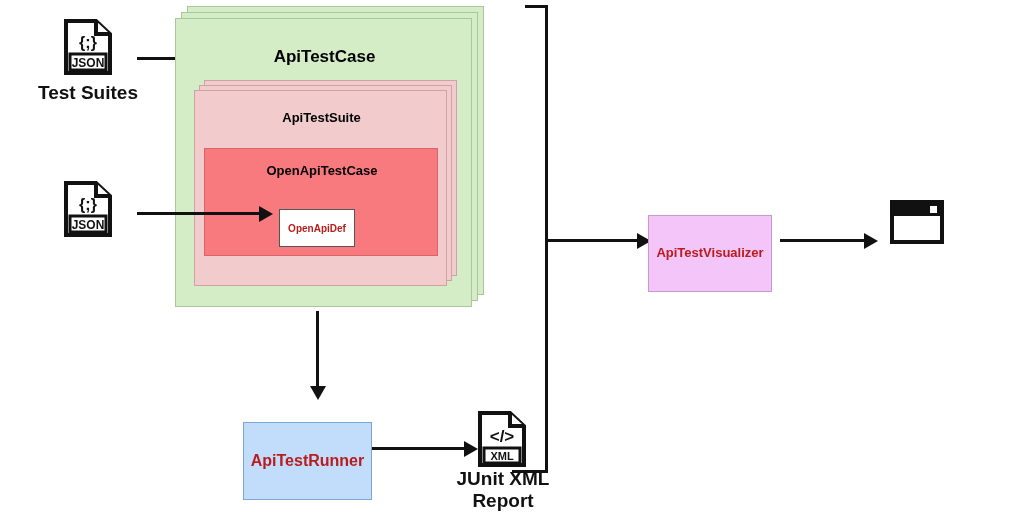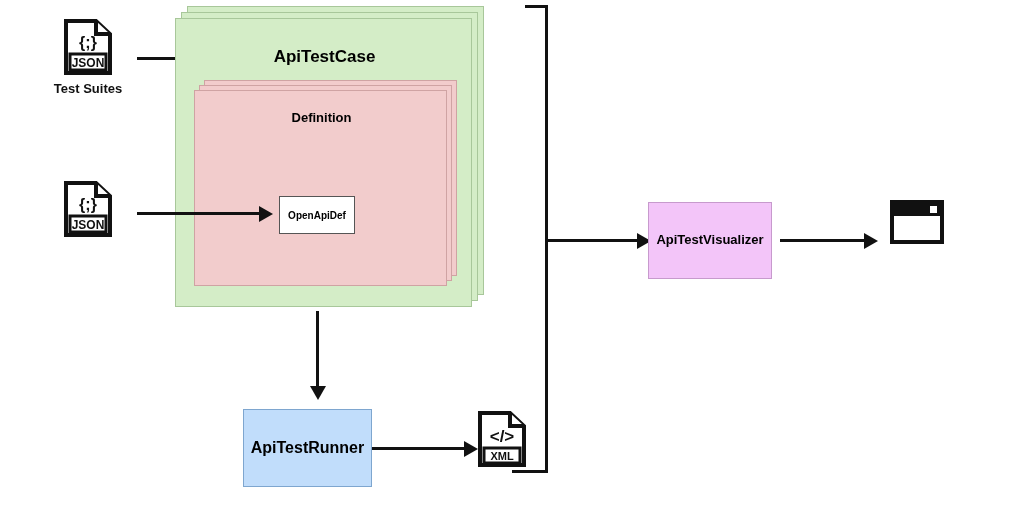--- a/index.html
+++ b/index.html
@@ -20,21 +20,22 @@
   }
   .abs { position: absolute; }
 
   
   .box {
     position: absolute;
     box-sizing: border-box;
     display: flex;
     align-items: flex-start;
     justify-content: center;
-    color: #000000;
+    color: #b91c1c;
+    margin-top: 13px;
   }
   .box-label {
     font-weight: bold;
     line-height: 1.1;
     text-align: center;
     white-space: nowrap;
   }
   .box-centered {
     align-items: center;
   }
@@ -82,21 +83,21 @@
     position: absolute;
     width: 50px;
     height: 58px;
   }
   .file-icon svg { display: block; }
 
   .icon-caption {
     position: absolute;
     text-align: center;
     font-weight: bold;
-    font-size: 13px;
+    font-size: 19px;
     line-height: 1.15;
     color: #111111;
     white-space: pre-line;
   }
 
   
   .gui-icon {
     position: absolute;
     width: 54px;
     height: 44px;
@@ -150,23 +151,26 @@
 
   <div class="layer green" style="left:187px; top:6px;  width:297px; height:289px;"></div>
   <div class="layer green" style="left:181px; top:12px; width:297px; height:289px;"></div>
   <div class="layer green" style="left:175px; top:18px; width:297px; height:289px;">
     <div class="box-label abs" style="left:0; top:29px; width:297px; font-size:17px;">ApiTestCase</div>
   </div>
 
   <div class="layer pink" style="left:204px; top:80px;  width:253px; height:196px;"></div>
   <div class="layer pink" style="left:199px; top:85px;  width:253px; height:196px;"></div>
   <div class="layer pink" style="left:194px; top:90px;  width:253px; height:196px;">
-    <div class="box-label abs" style="left:0; top:20px; width:253px; font-size:13px;">Definition</div>
-  </div>
-
+    <div class="box-label abs" style="left:0; top:20px; width:253px; font-size:13px;">ApiTestSuite</div>
+  </div>
+
+  <div class="layer red" style="left:204px; top:148px; width:234px; height:108px;">
+    <div class="box-label abs" style="left:0; top:15px; width:234px; font-size:13px;">OpenApiTestCase</div>
+  </div>
 
   <div class="layer white box box-centered" style="left:279px; top:196px; width:76px; height:38px;">
     <div class="box-label" style="font-size:10px;">OpenApiDef</div>
   </div>
 
   <div class="hline" style="left:137px; top:212px; width:125px;"></div>
   <div class="arrowhead-right" style="left:259px; top:206px;"></div>
 
   <div class="vline" style="left:316px; top:311px; height:78px;"></div>
   <div class="arrowhead-down" style="left:310px; top:386px;"></div>
@@ -180,20 +184,22 @@
 
   <div class="file-icon" style="left:477px; top:410px;">
     <svg viewBox="0 0 50 58" width="50" height="58" aria-hidden="true">
       <path d="M3 3 H33 L47 16 V55 H3 Z" fill="#ffffff" stroke="#111111" stroke-width="4"></path>
       <path d="M33 3 L33 16 L47 16" fill="#ffffff" stroke="#111111" stroke-width="4"></path>
       <text x="25" y="32" font-family="Liberation Sans, sans-serif" font-size="17" font-weight="bold" text-anchor="middle" fill="#111111">&lt;/&gt;</text>
       <rect x="7" y="38" width="36" height="15" fill="#ffffff" stroke="#111111" stroke-width="3"></rect>
       <text x="25" y="50" font-family="Liberation Sans, sans-serif" font-size="11" font-weight="bold" text-anchor="middle" fill="#111111">XML</text>
     </svg>
   </div>
+  <div class="icon-caption" style="left:451px; top:468px; width:104px;">JUnit XML
+Report</div>
 
   <div class="hline" style="left:525px; top:5px; width:23px;"></div>
   <div class="vline" style="left:545px; top:5px; height:468px;"></div>
   <div class="hline" style="left:512px; top:470px; width:36px;"></div>
 
   <div class="hline" style="left:545px; top:239px; width:95px;"></div>
   <div class="arrowhead-right" style="left:637px; top:233px;"></div>
 
   <div class="layer purple box box-centered" style="left:648px; top:202px; width:124px; height:77px;">
     <div class="box-label" style="font-size:13px;">ApiTestVisualizer</div>

